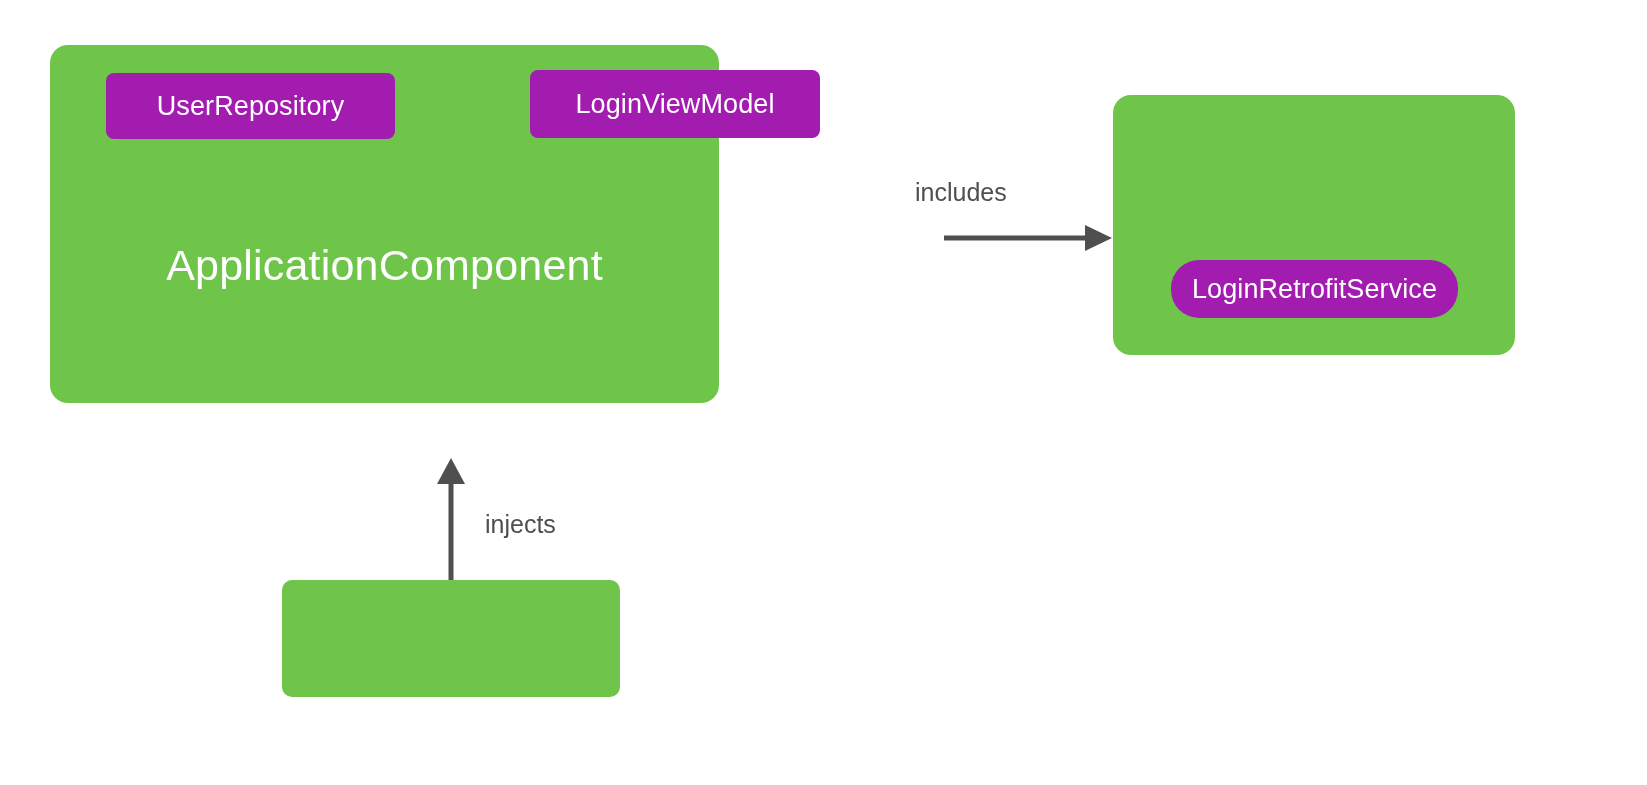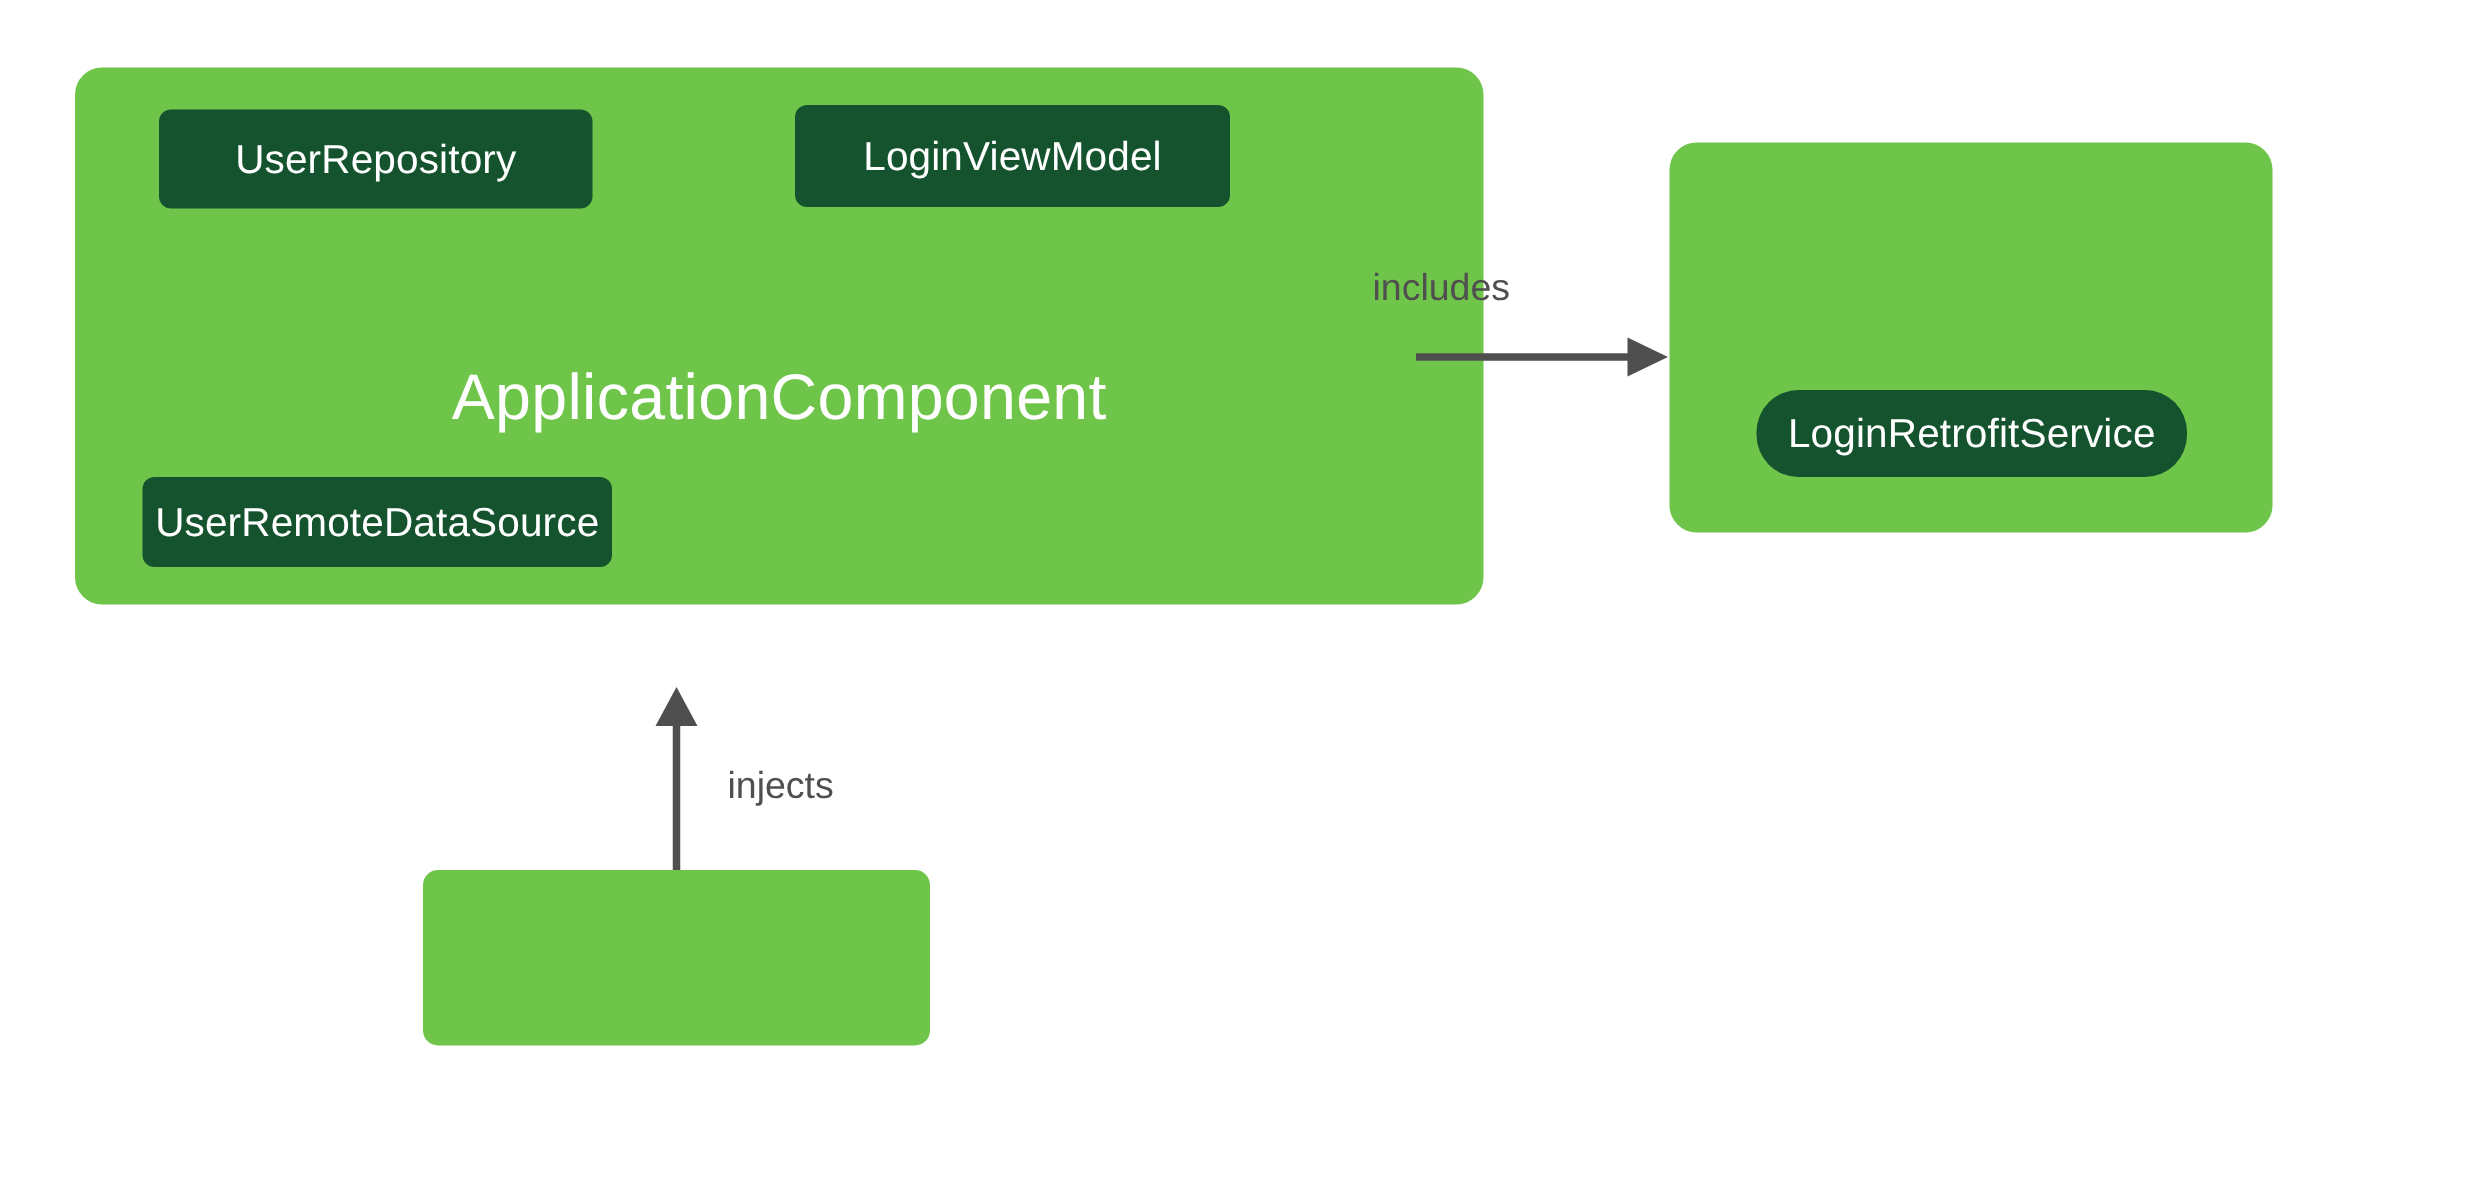--- a/index.html
+++ b/index.html
@@ -35,21 +35,21 @@
     color: #ffffff;
     font-weight: 400;
     white-space: pre-line;
     line-height: 1.08;
     letter-spacing: 0.2px;
   }
 
   
   .chip {
     position: absolute;
-    background: #14532d;
+    background: #a21caf;
     border-radius: 8px;
     color: #ffffff;
     display: flex;
     align-items: center;
     justify-content: center;
     font-size: 27px;
     font-weight: 400;
     box-sizing: border-box;
     letter-spacing: 0.1px;
     white-space: nowrap;
@@ -61,21 +61,21 @@
     color: #4F4F4F;
     font-size: 25px;
     white-space: nowrap;
   }
   .arrow-svg {
     position: absolute;
     overflow: visible;
   }
 
   
-  #app-component-panel  { left: 50px;   top: 45px;  width: 939px; height: 358px; }
+  #app-component-panel  { left: 50px;   top: 45px;  width: 669px; height: 358px; }
   #app-component-title  { top: 197px;   font-size: 43px; }
 
   #chip-user-repository { left: 106px;  top: 73px;  width: 289px; height: 66px; }
   #chip-login-viewmodel { left: 530px;  top: 70px;  width: 290px; height: 68px; }
   #chip-user-remote-ds  { left: 95px;   top: 318px; width: 313px; height: 60px; }
   #chip-user-local-ds   { left: 534px;  top: 314px; width: 290px; height: 62px; }
 
   #network-module-panel { left: 1113px; top: 95px;  width: 402px; height: 260px; }
   #network-module-title { top: 162px;   font-size: 34px; }
   #chip-login-retrofit  { left: 1171px; top: 260px; width: 287px; height: 58px; border-radius: 28px; }
@@ -94,21 +94,20 @@
 <div id="canvas">
 
   <div class="panel" id="app-component-panel">
     <div class="panel-title" id="app-component-title">ApplicationComponent</div>
   </div>
 
   <div class="chip" id="chip-user-repository">UserRepository</div>
 
   <div class="chip" id="chip-login-viewmodel">LoginViewModel</div>
 
-  <div class="chip" id="chip-user-remote-ds">UserRemoteDataSource</div>
 
 
   <div class="panel" id="network-module-panel">
     <div class="panel-title" id="network-module-title">NetworkModule</div>
   </div>
 
   <div class="chip" id="chip-login-retrofit">LoginRetrofitService</div>
 
   <div class="panel" id="login-activity-panel">
     

